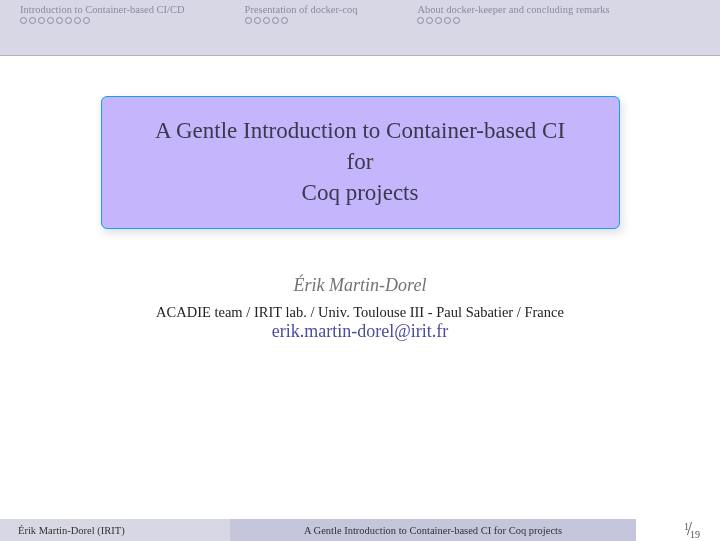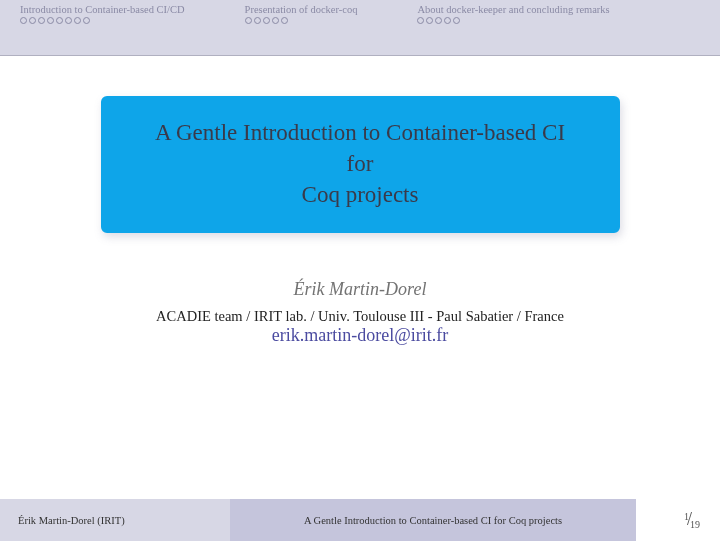--- a/index.html
+++ b/index.html
@@ -34,25 +34,25 @@
     border: 1px solid #8a8aa5;
     border-radius: 50%;
   }
   .main {
     padding: 40px 40px 0 40px;
     text-align: center;
   }
   .title-box {
     margin: 0 auto;
     width: 519px;
-    border: 3px solid #0ea5e9;
+    border: 1px solid #0ea5e9;
     border-radius: 6px;
     padding: 18px 14px 20px 14px;
     box-shadow: 2px 4px 8px rgba(120,120,150,0.25);
-    background: #0ea5e9;
+    background: #c4b5fd;
   }
   .title-line {
     font-size: 23px;
     color: #3a3a4a;
     line-height: 1.35;
     font-weight: normal;
   }
   .author-block { margin-top: 46px; }
   .author-name { font-size: 18px; color: #737373; font-style: italic; }
   .affiliation {
@@ -67,21 +67,21 @@
   .event-block { margin-top: 30px; }
   .event-line {
     font-size: 15px;
     margin-top: 8px;
     color: #222;
   }
   .footer {
     position: absolute;
     left: 0; bottom: 0;
     width: 100%;
-    height: 42px;
+    height: 22px;
     display: flex;
     font-size: 10.5px;
   }
   .footer-left {
     width: 230px;
     background: #d7d7e5;
     color: #333;
     display: flex;
     align-items: center;
     padding-left: 18px;

